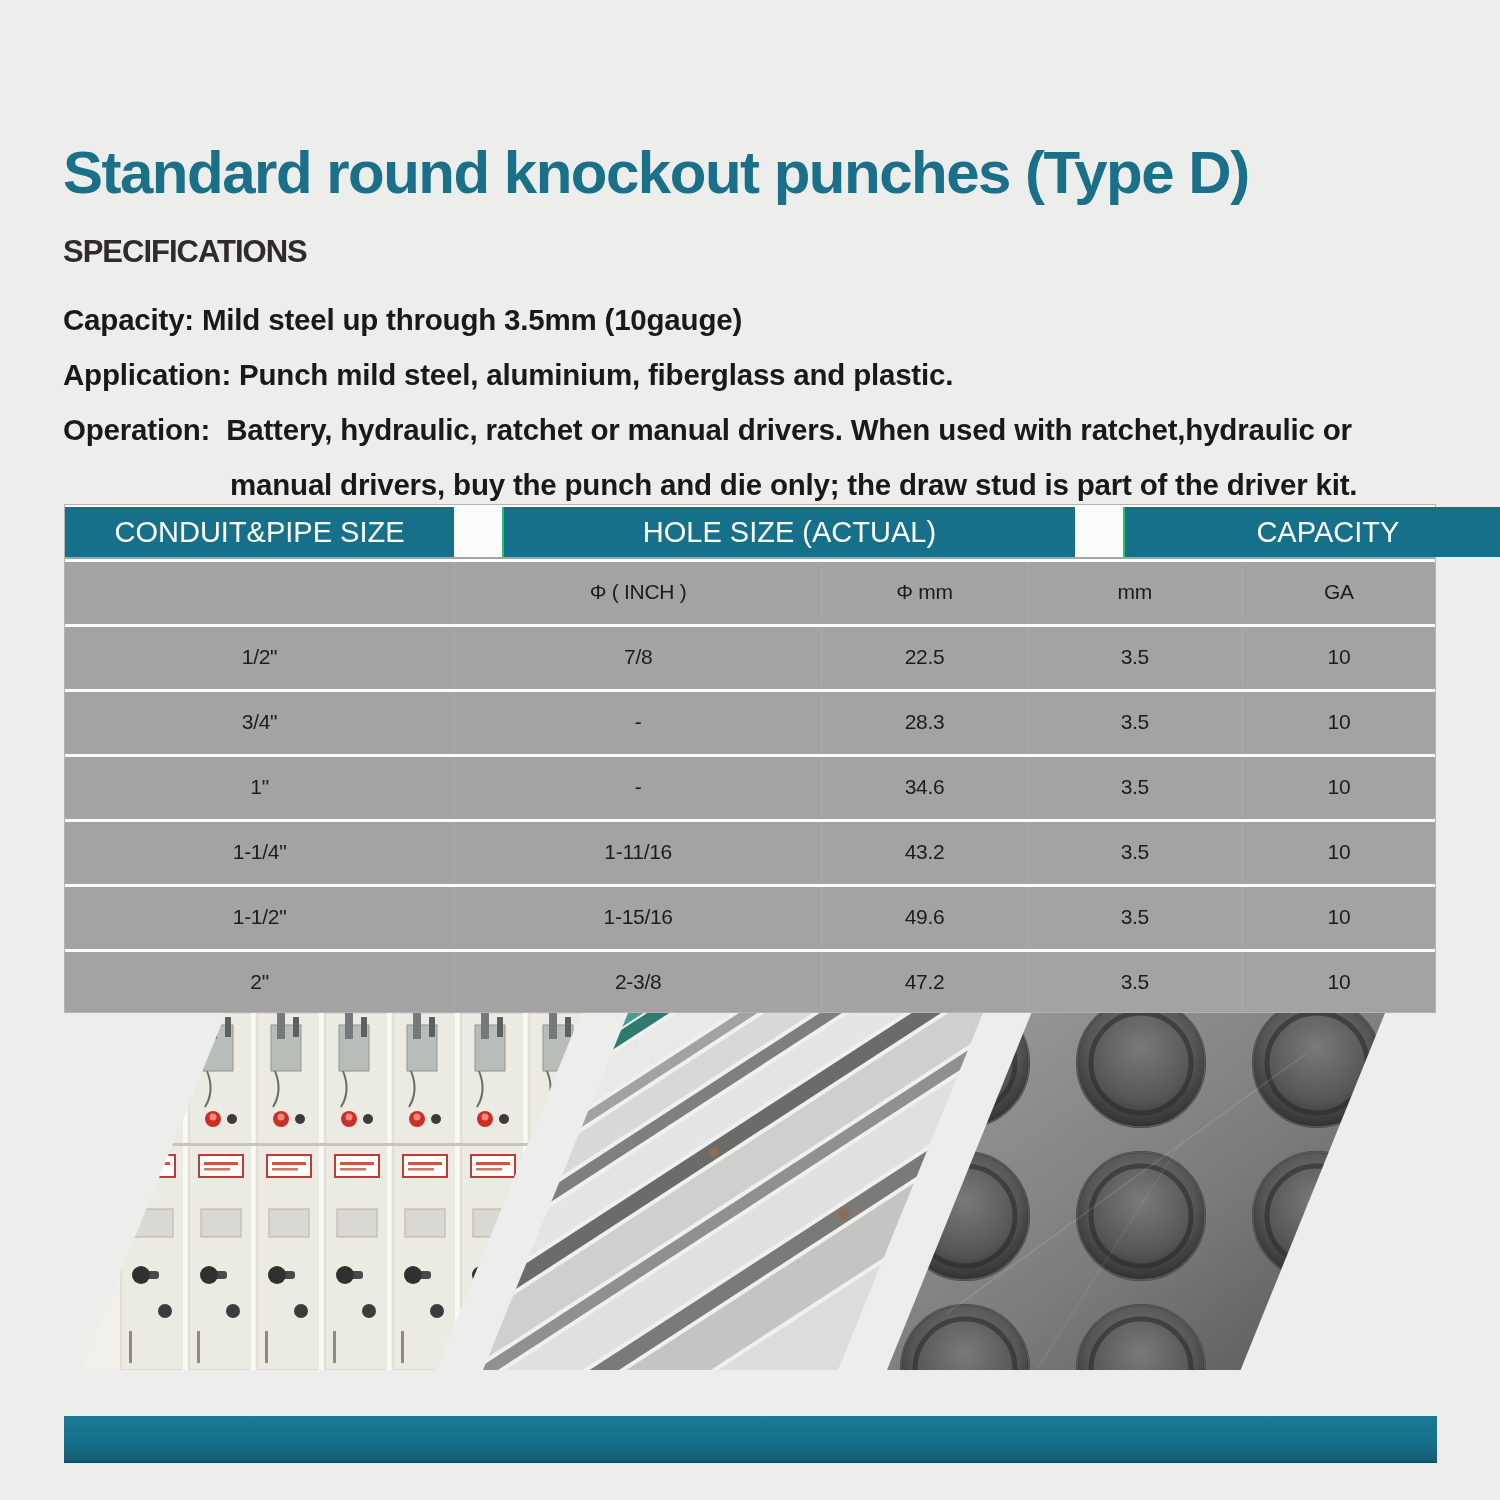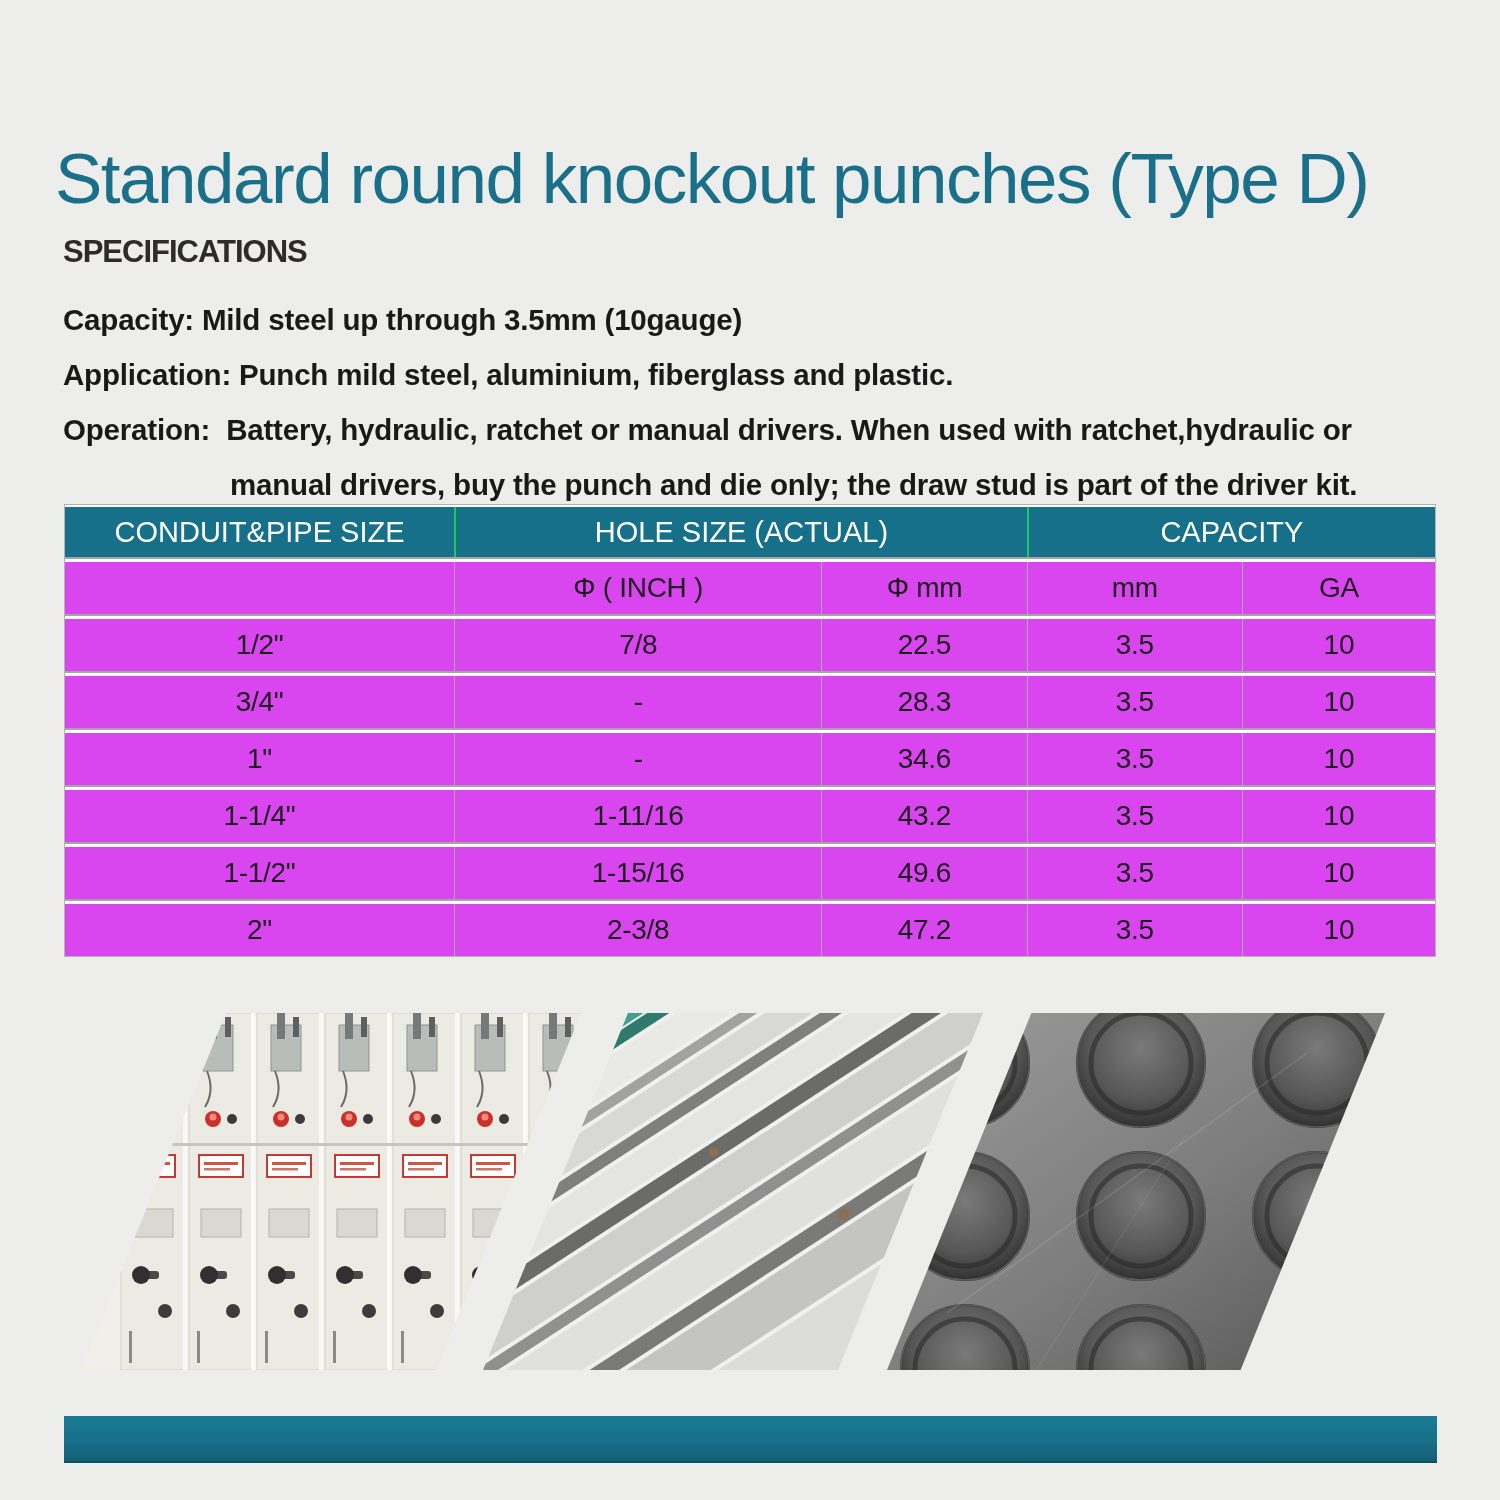--- a/index.html
+++ b/index.html
@@ -3,22 +3,22 @@
 <meta charset="utf-8">
 <style>
   html,body{margin:0;padding:0;}
   body{
     width:1500px;height:1500px;position:relative;overflow:hidden;
     background:#ededec;
     font-family:"Liberation Sans", sans-serif;
     color:#1a1a1a;
   }
   .title{
-    position:absolute;left:55px;top:138px;
-    font-size:71px;font-weight:normal;color:#1a7089;letter-spacing:-1.5px;
+    position:absolute;left:63px;top:138px;
+    font-size:60px;font-weight:bold;color:#1a7089;letter-spacing:-1.5px;
     white-space:nowrap;
   }
   .spec-heading{
     position:absolute;left:63px;top:234px;
     font-size:31px;font-weight:bold;color:#2e2b28;letter-spacing:-1px;
   }
   .spec-lines{
     position:absolute;left:63px;top:292px;width:1390px;
     font-size:29.5px;line-height:55px;color:#191919;letter-spacing:-0.2px;
   }
@@ -26,25 +26,25 @@
   .spec-line.cont{padding-left:167px;}
 
   
   .spec-table{
     position:absolute;left:64px;top:504px;width:1372px;
     background:#fbfbfb;border:1px solid #b3b3b3;
     padding-top:2px;box-sizing:border-box;
   }
   .t-row{display:grid;border-bottom:2px solid #a5a5a5;margin-bottom:3px;}
   .t-row:last-child{margin-bottom:0;border-bottom:none;}
-  .t-row.groups{grid-template-columns:28.4% 41.8% 29.8%;}
+  .t-row.groups{grid-template-columns:28.4% 41.8% 29.8%;gap:48px;}
   .t-row.units,.t-row.data{grid-template-columns:28.4% 26.8% 15% 15.7% 14.1%;}
   .t-cell{
     display:flex;align-items:center;justify-content:center;
-    height:52px;background:#d946ef;font-size:28px;color:#1c1c1c;
+    height:60px;background:#a3a3a3;font-size:21px;color:#1c1c1c;
     letter-spacing:-0.3px;
   }
   .t-row.units .t-cell + .t-cell,
   .t-row.data  .t-cell + .t-cell{border-left:1px solid #ababab;}
   .t-row.groups .t-cell{
     background:#17708a;color:#ffffff;height:50px;font-size:29px;letter-spacing:0;
   }
   .t-row.groups .t-cell + .t-cell{border-left:2px solid #22c55e;}
 
   

